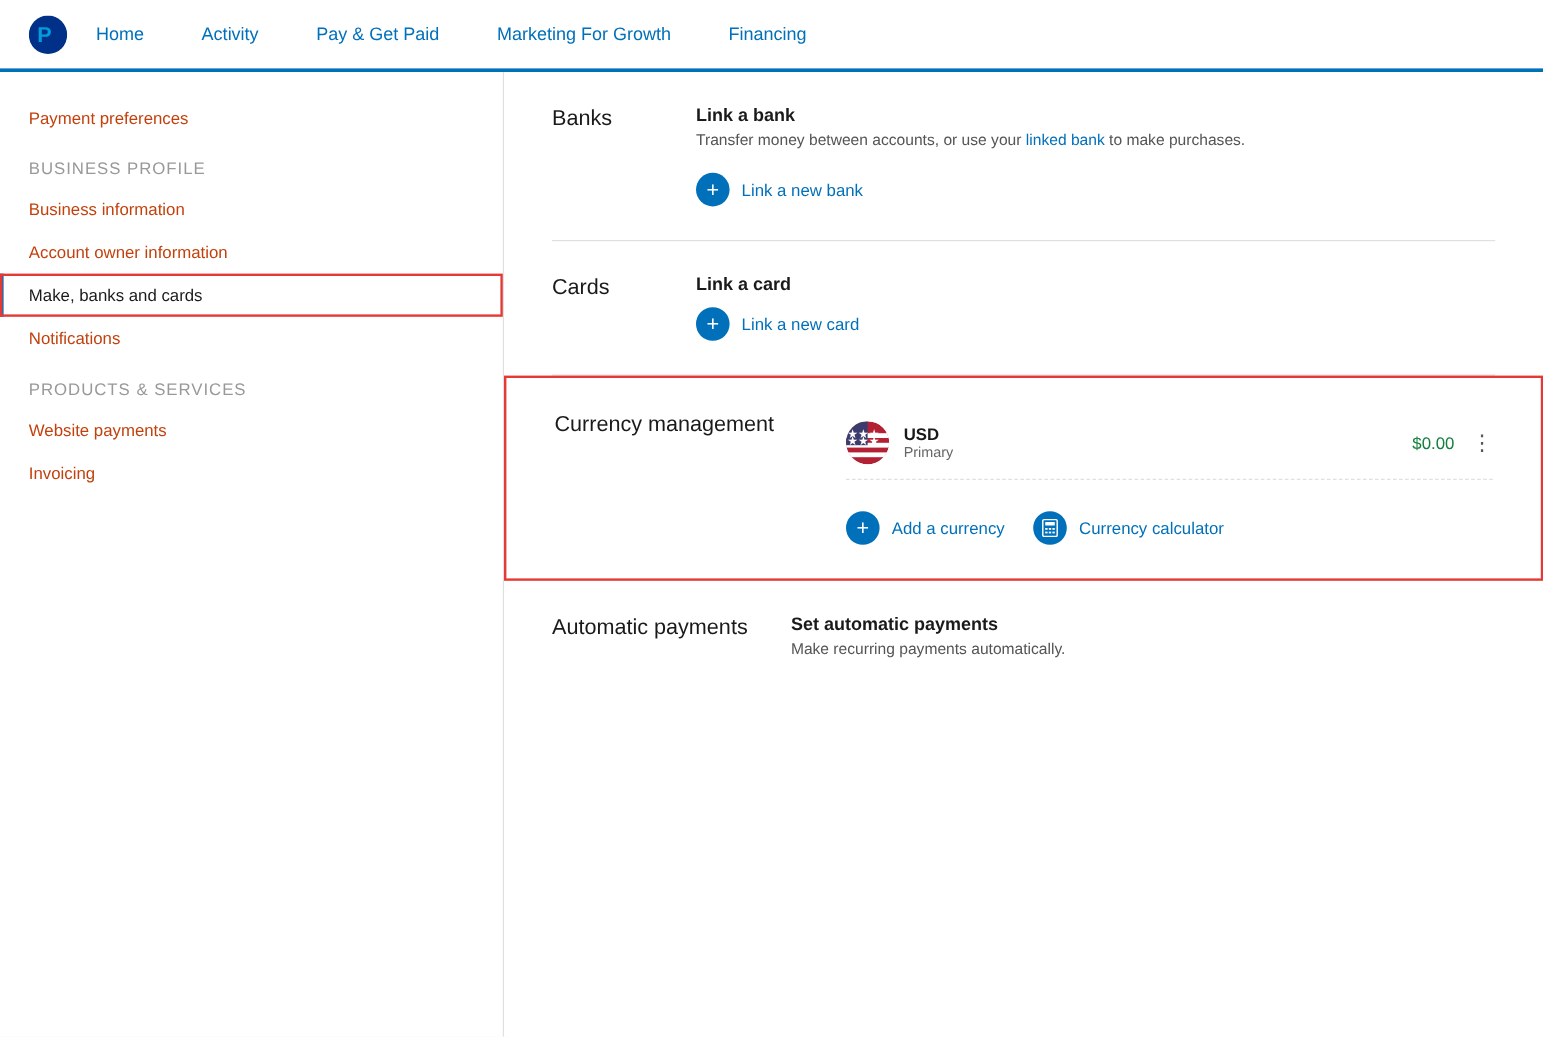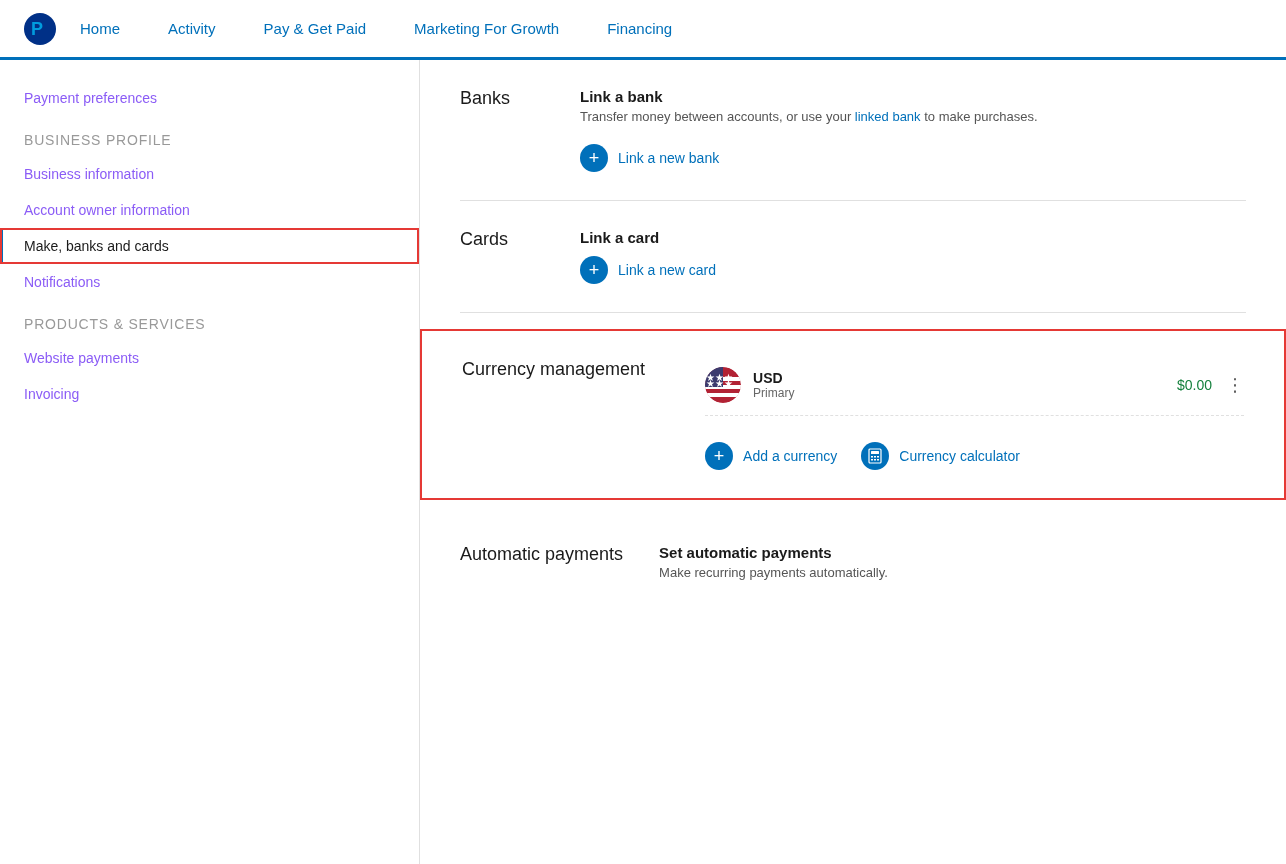--- a/index.html
+++ b/index.html
@@ -55,21 +55,21 @@
       font-weight: 400;
       letter-spacing: 0.8px;
       text-transform: uppercase;
       padding: 16px 24px 8px 24px;
     }
     .sidebar-item {
       display: flex;
       align-items: center;
       padding: 10px 24px;
       cursor: pointer;
-      color: #8b5cf6;
+      color: #c2410c;
       font-size: 14px;
       text-decoration: none;
     }
     .sidebar-item.active {
       border-left: 3px solid #0070ba;
       padding-left: 21px;
       color: #1a1a1a;
       font-weight: 500;
       background: #fff;
       outline: 2px solid #e53935;
@@ -135,21 +135,21 @@
       color: #fff;
       font-size: 18px;
       font-weight: 300;
       flex-shrink: 0;
     }
 
     
     .currency-section {
       padding: 28px 0;
       border: 2px solid #e53935;
-      margin: 16px -40px;
+      margin: 0 -40px;
       padding: 28px 40px;
       display: flex;
       gap: 60px;
     }
     .currency-row {
       display: flex;
       align-items: center;
       justify-content: space-between;
       padding: 8px 0 12px 0;
       border-bottom: 1px dashed #e0e0e0;

